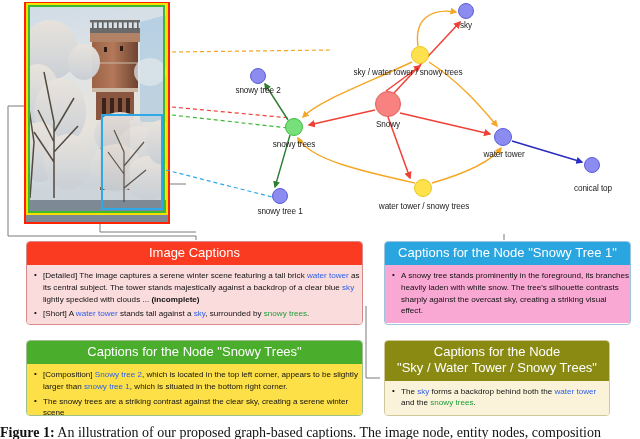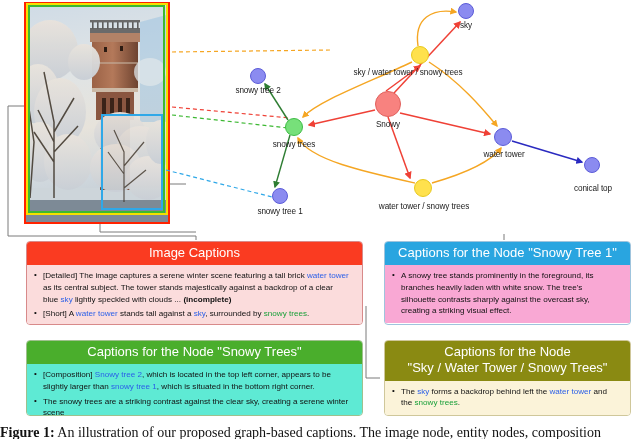--- a/index.html
+++ b/index.html
@@ -31,39 +31,39 @@
               text-align:center;letter-spacing:-0.1px;}
 
   .n-img  {background:#f8827f;border:1px solid #e0605c;}
   .n-comp {background:#ffe14d;border:1px solid #e8c81e;}
   .n-green{background:#77e07a;border:1px solid #3fbc46;}
   .n-blue {background:#8b8bf0;border:1px solid #5c5cd8;}
 
   
   .cap-box{position:absolute;box-sizing:border-box;border-radius:4px;overflow:hidden;}
   .cap-head{text-align:center;color:#fff;font-size:13px;padding:3px 4px 4px;line-height:1.25;font-weight:400;}
-  .cap-body{padding:5px 13px 6px 7px;font-size:8.1px;line-height:1.45;color:#111;}
+  .cap-body{padding:5px 0 6px 7px;font-size:8.1px;line-height:1.45;color:#111;}
   .cap-body ul{margin:0;padding:0;list-style:none;}
   .cap-body li{position:relative;padding-left:9px;margin-bottom:3px;}
   .cap-body li:last-child{margin-bottom:0;}
   .cap-body li:before{content:"\2022";position:absolute;left:0;top:-1px;font-size:8px;}
 
   #box-image-captions{left:26px;top:241px;width:337px;height:84px;border:1px solid #d88a8a;}
   #box-image-captions .cap-head{background:#fa3b21;}
   #box-image-captions .cap-body{background:#fbdcdc;}
 
   #box-snowy-trees{left:26px;top:340px;width:337px;height:76px;border:1px solid #9fc08d;}
   #box-snowy-trees .cap-head{background:#4aae2c;}
-  #box-snowy-trees .cap-body{background:#5eead4;}
+  #box-snowy-trees .cap-body{background:#fde047;}
 
   #box-snowy-tree-1{left:384px;top:241px;width:247px;height:84px;border:1px solid #9fc4dd;}
   #box-snowy-tree-1 .cap-head{background:#29a5e0;}
   #box-snowy-tree-1 .cap-body{background:#f9a8d4;}
 
-  #box-sky-tower-trees{left:384px;top:340px;width:247px;height:76px;border:1px solid #cfc79a;}
+  #box-sky-tower-trees{left:384px;top:340px;width:226px;height:76px;border:1px solid #cfc79a;}
   #box-sky-tower-trees .cap-head{background:#8a8a12;}
   #box-sky-tower-trees .cap-body{background:#fbf3d9;}
 
   .blue-t{color:#2b5fe8;}
   .green-t{color:#1aa03a;}
   .bold-t{font-weight:bold;}
 
   
   #figure-caption{position:absolute;left:0px;top:425px;width:640px;font-family:"Liberation Serif",serif;
                   font-size:14px;color:#111;white-space:nowrap;overflow:hidden;}
@@ -275,21 +275,21 @@
     </div>
   </div>
 
   <div class="cap-box" id="box-sky-tower-trees">
     <div class="cap-head">
       <div>Captions for the Node</div>
       <div>"Sky / Water Tower / Snowy Trees"</div>
     </div>
     <div class="cap-body">
       <ul>
-          <li><span>The </span><span class="blue-t">sky</span><span> forms a backdrop behind left the </span><span class="blue-t">water tower</span><span> and the </span><span class="green-t">snowy trees</span><span>.</span></li>
+          <li><span>The </span><span class="blue-t">sky</span><span> forms a backdrop behind both the </span><span class="blue-t">water tower</span><span> and the </span><span class="green-t">snowy trees</span><span>.</span></li>
         </ul>
     </div>
   </div>
 
   <div id="figure-caption">
     <b>Figure 1:</b><span> An illustration of our proposed graph-based captions. The image node, entity nodes, composition</span>
   </div>
 
 </div>
 

